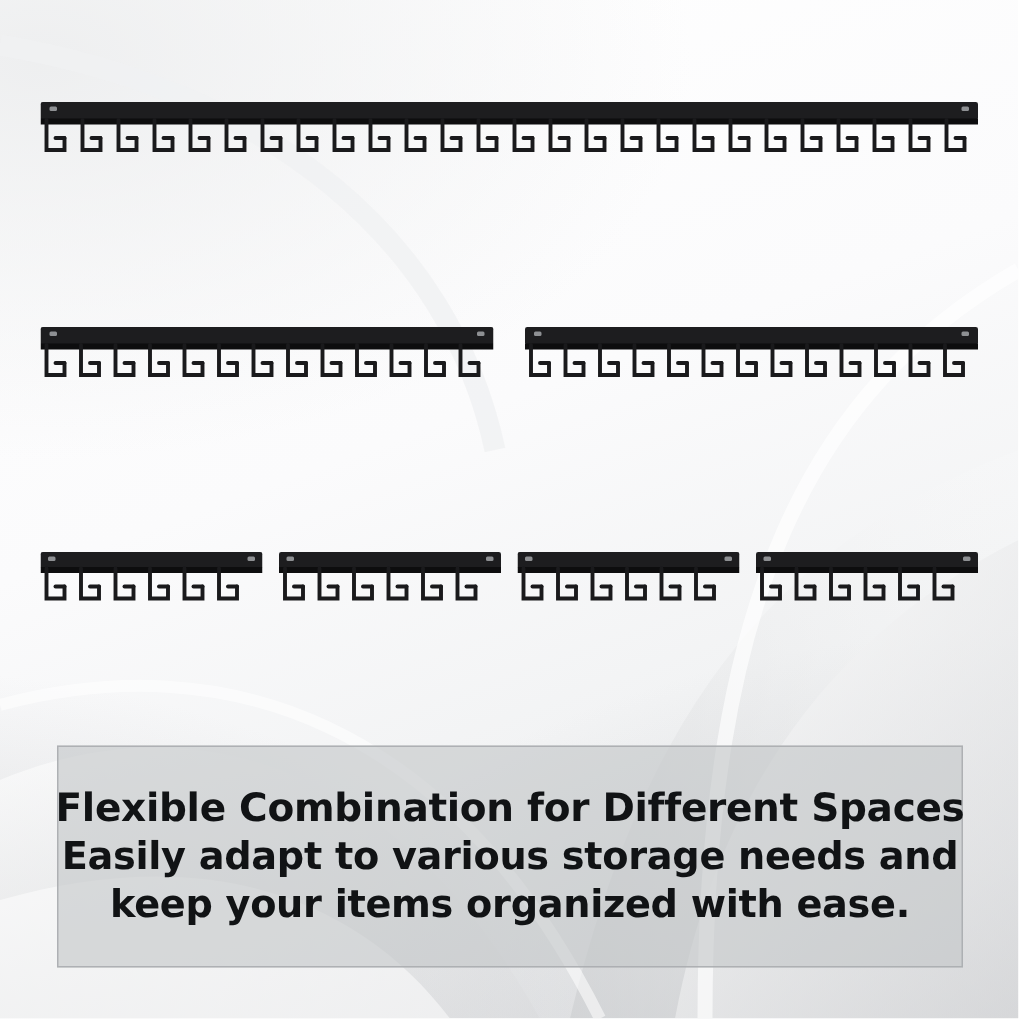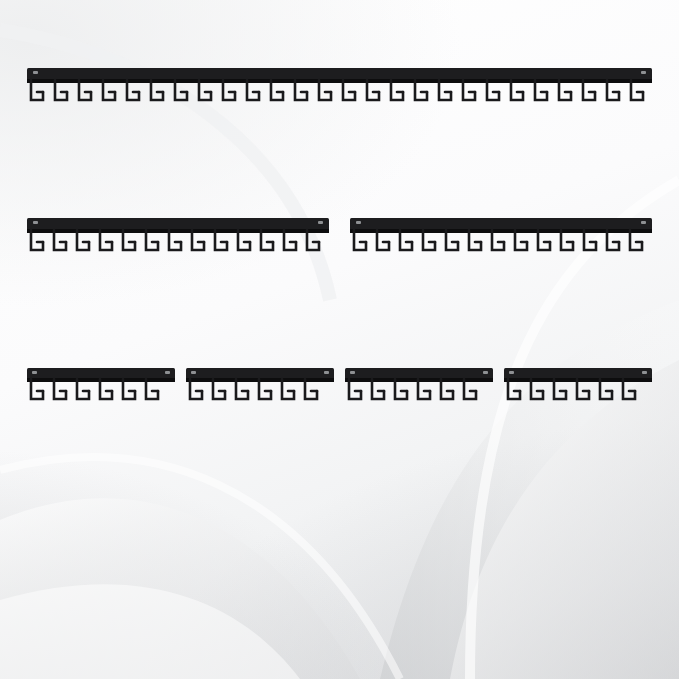--- a/index.html
+++ b/index.html
@@ -476,14 +476,19 @@
             <path d="M16,23 L10,23"></path>
           </g>
         <g transform="translate(115,0)">
             <path d="M4,11 L4,31 L16,31 L16,23"></path>
             <path d="M16,23 L10,23"></path>
           </g>
       </g>
     </svg>
   </div>
 
+  <div class="caption-panel">
+    <div class="caption-line l1">Flexible Combination for Different Spaces</div>
+    <div class="caption-line">Easily adapt to various storage needs and</div>
+    <div class="caption-line">keep your items organized with ease.</div>
+  </div>
 
 </div>
 
 </body></html>

